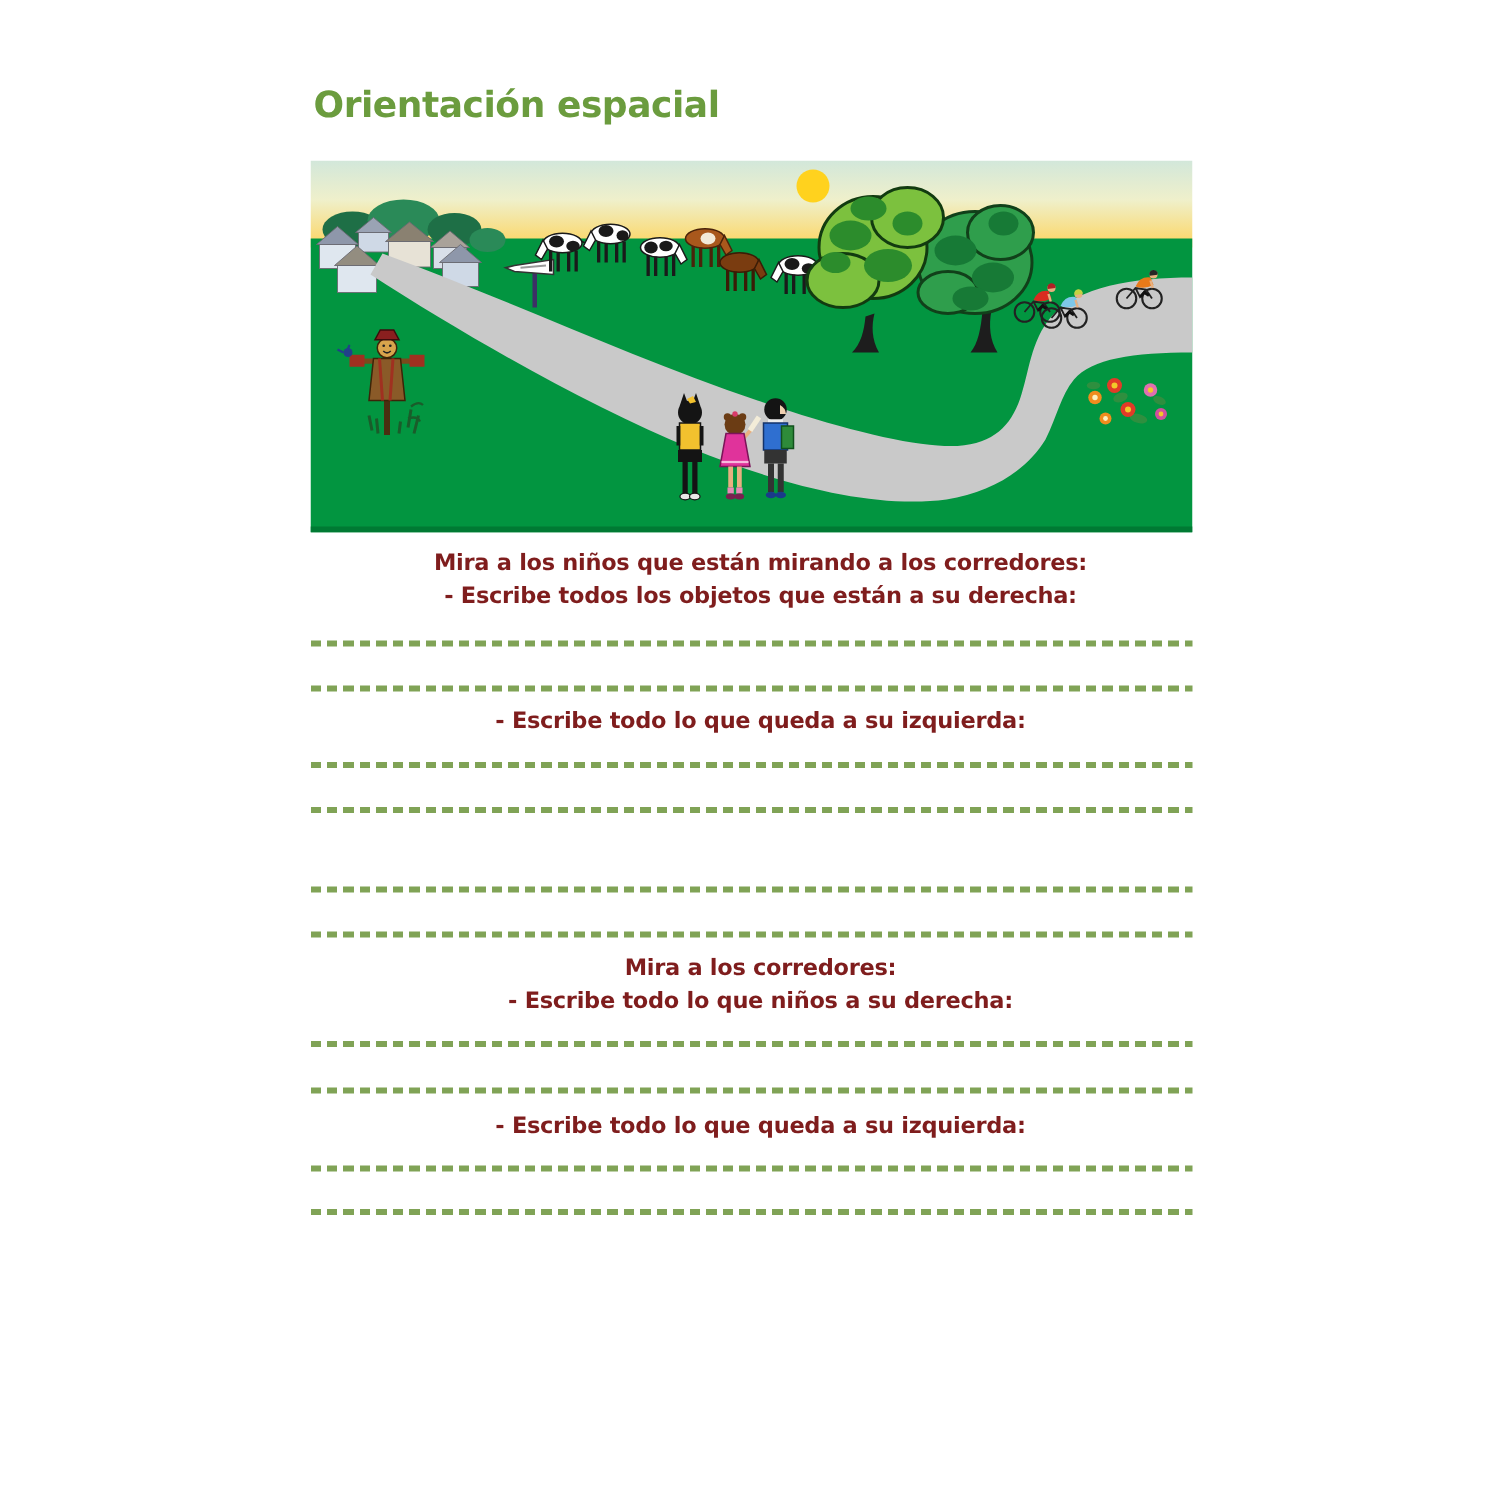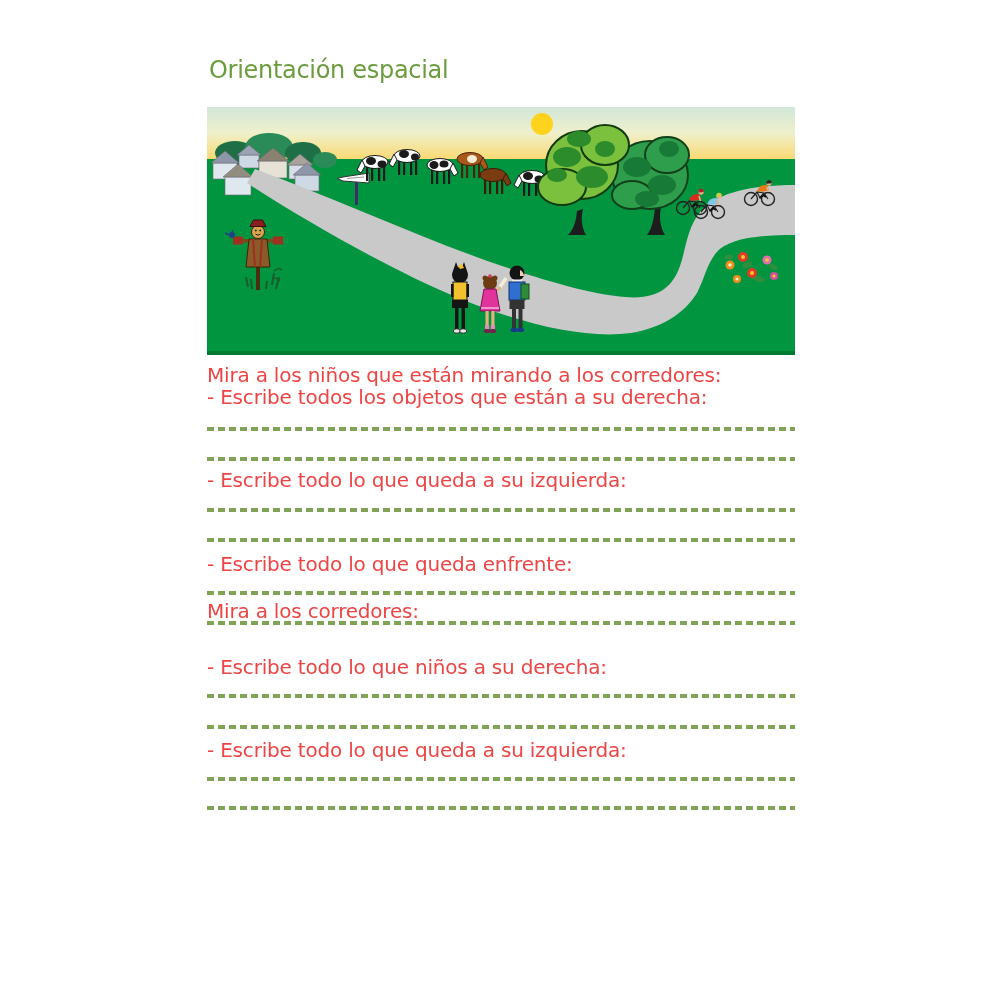--- a/index.html
+++ b/index.html
@@ -1,22 +1,22 @@
 <!DOCTYPE html>
 <html><head>
 <meta charset="utf-8">
 <style>
   html,body{margin:0;padding:0;background:#fff;}
   .page{position:relative;width:1000px;height:836px;background:#ffffff;overflow:hidden;
-        font-family:"DejaVu Sans",sans-serif;}
+        font-family:"DejaVu Sans",sans-serif;font-weight:bold;}
   .title{position:absolute;left:209px;top:56px;font-size:24px;letter-spacing:-0.3px;
          color:#6b9c3e;}
   .scene{position:absolute;left:207px;top:107px;width:588px;height:248px;}
-  .line{position:absolute;left:207px;width:600px;color:#ef4444;font-size:20px;
-        line-height:22px;letter-spacing:-0.2px;white-space:nowrap;}
+  .line{position:absolute;left:207px;width:600px;color:#7f1d1d;font-size:15px;
+        line-height:22px;letter-spacing:-0.2px;white-space:nowrap;text-align:center;}
   .dash{position:absolute;left:207px;width:588px;height:4px;
         background:repeating-linear-gradient(90deg,#80a356 0,#80a356 7px,transparent 7px,transparent 11px);}
   .pageno{position:absolute;left:0;top:936px;width:1000px;text-align:center;
           font-size:27px;color:#0c4a6e;font-family:"Liberation Sans",sans-serif;}
 </style>
 </head>
 <body>
 
 <div class="page">
 
@@ -271,25 +271,24 @@
 
   <div class="line" style="top:364px">Mira a los niños que están mirando a los corredores:</div>
   <div class="line" style="top:386px">- Escribe todos los objetos que están a su derecha:</div>
   <div class="dash" style="top:427px"></div>
   <div class="dash" style="top:457px"></div>
 
   <div class="line" style="top:469px">- Escribe todo lo que queda a su izquierda:</div>
   <div class="dash" style="top:508px"></div>
   <div class="dash" style="top:538px"></div>
 
-  <div class="line" style="top:553px">- Escribe todo lo que queda enfrente:</div>
   <div class="dash" style="top:591px"></div>
   <div class="dash" style="top:621px"></div>
 
-  <div class="line" style="top:600px">Mira a los corredores:</div>
+  <div class="line" style="top:634px">Mira a los corredores:</div>
   <div class="line" style="top:656px">- Escribe todo lo que niños a su derecha:</div>
   <div class="dash" style="top:694px"></div>
   <div class="dash" style="top:725px"></div>
 
   <div class="line" style="top:739px">- Escribe todo lo que queda a su izquierda:</div>
   <div class="dash" style="top:777px"></div>
   <div class="dash" style="top:806px"></div>
 
   <div class="dash" style="top:859px"></div>
   <div class="dash" style="top:888px"></div>

